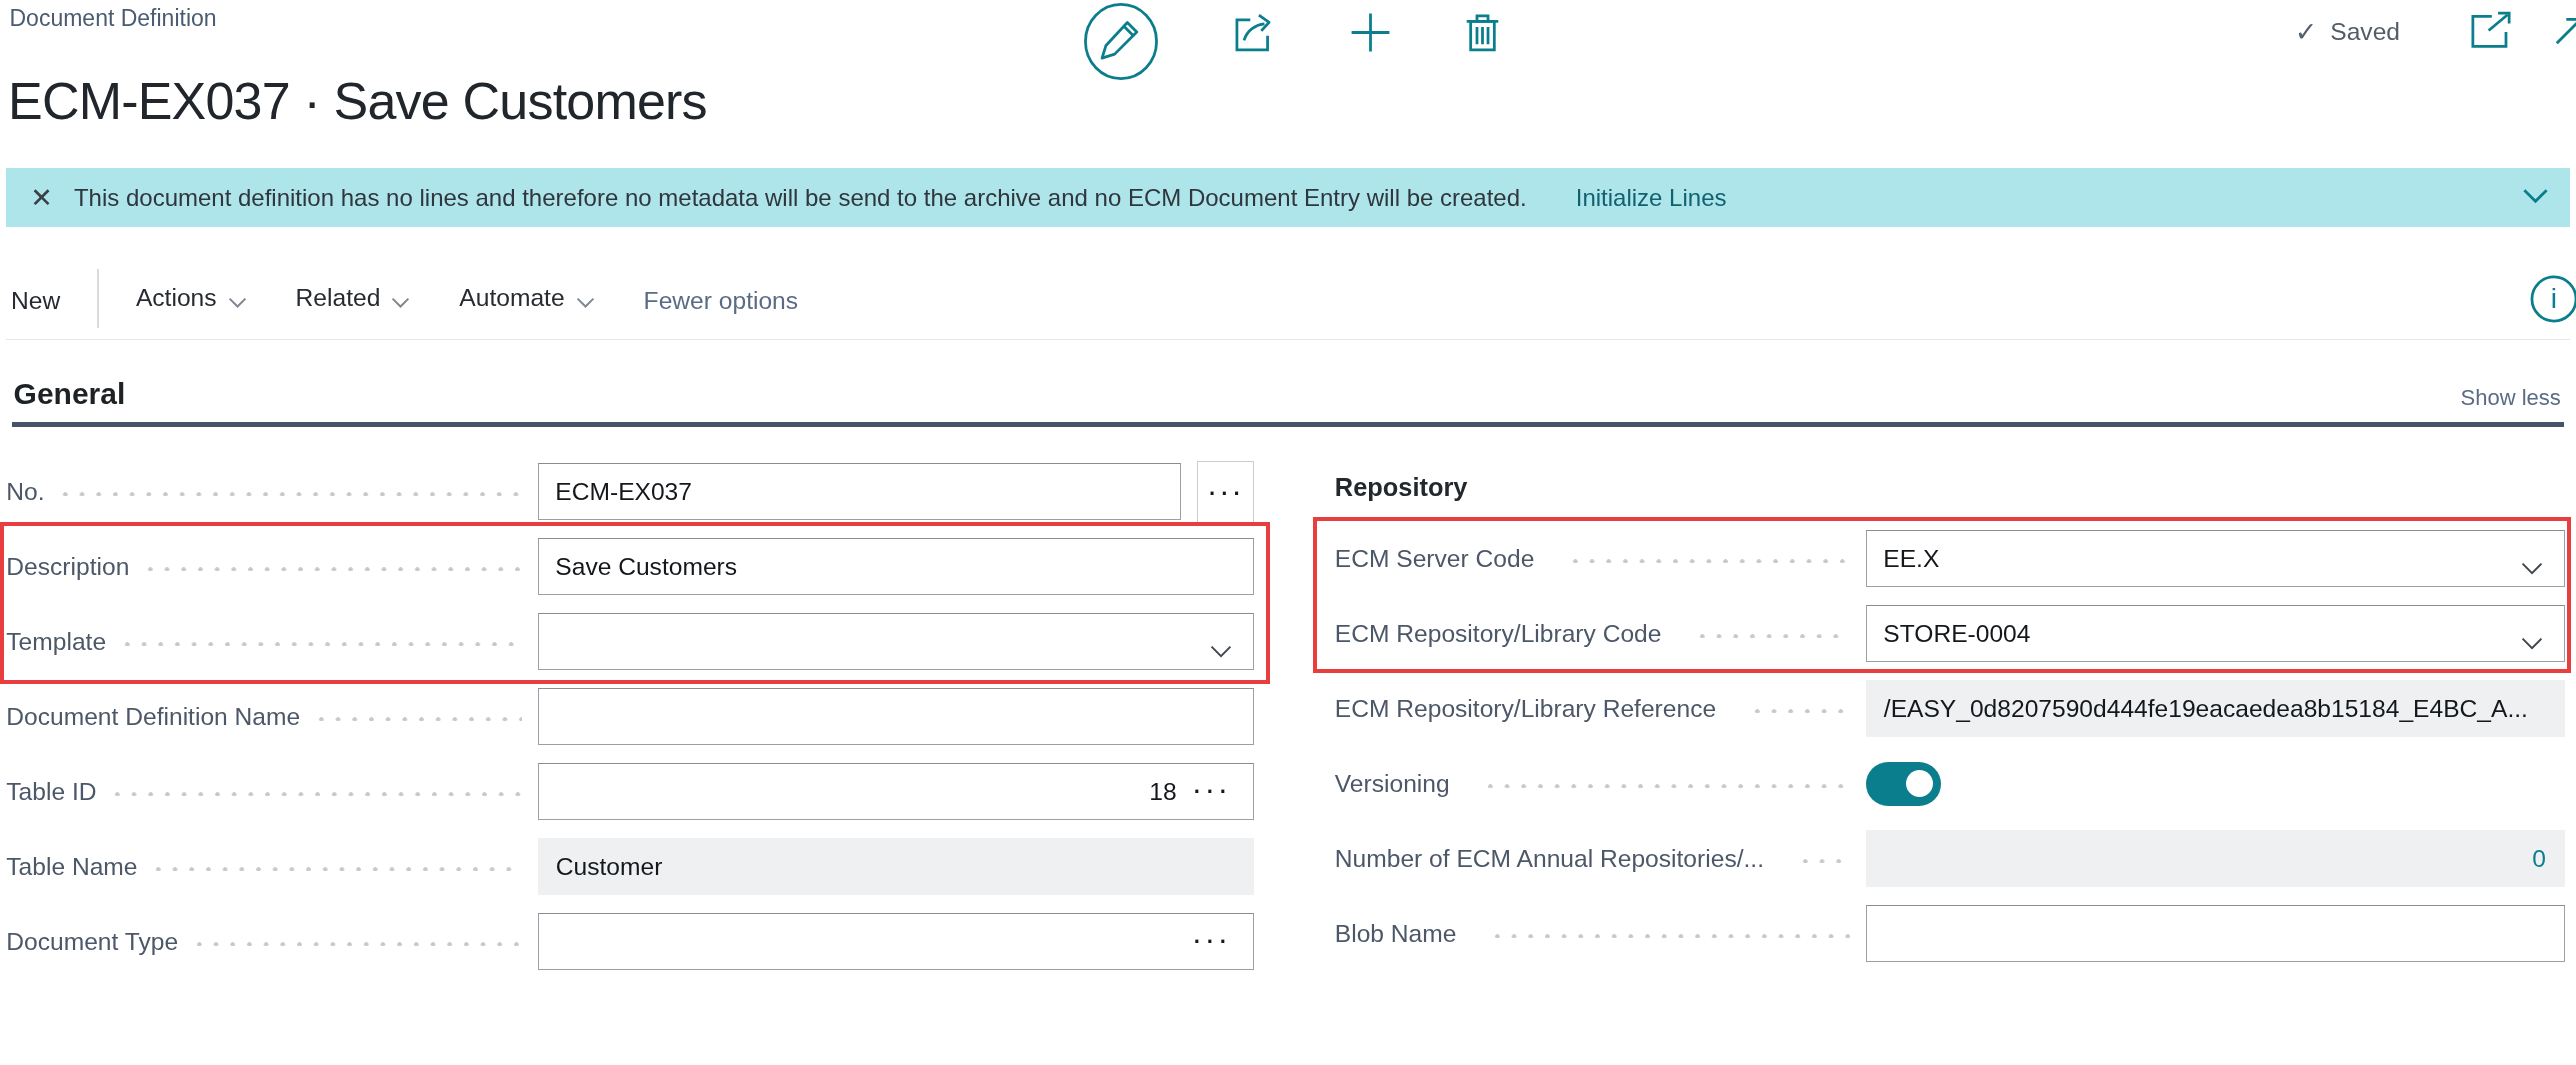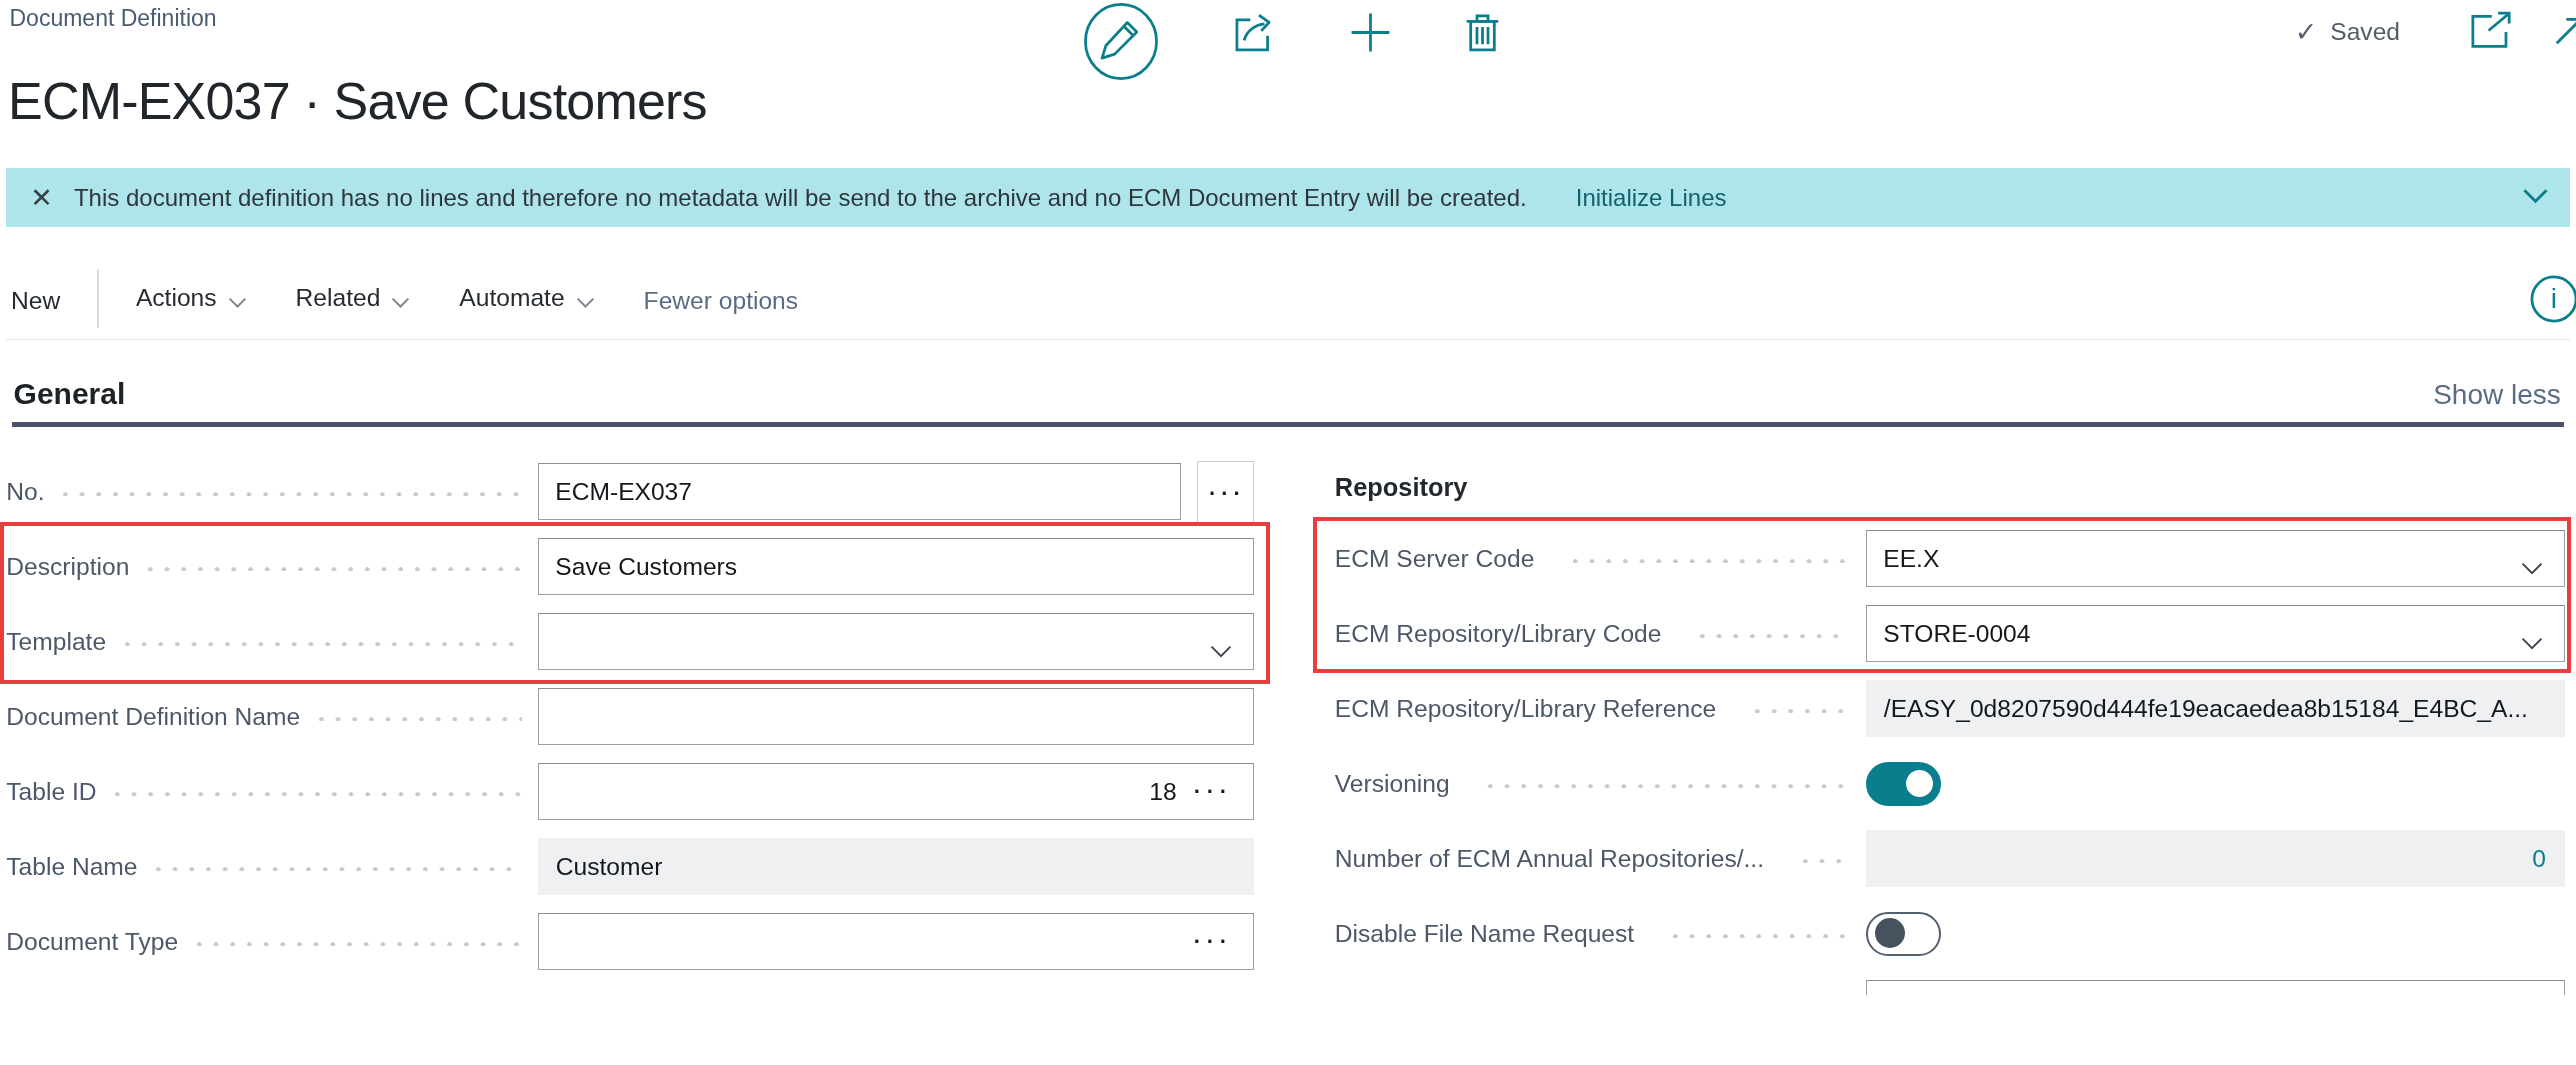--- a/index.html
+++ b/index.html
@@ -35,21 +35,21 @@
   .ab-item { font-size:24.6px; color:#262b31; display:flex; align-items:center; cursor:pointer; }
   .ab-divider { width:1.6px; height:59px; background:#d8dadd; margin:0 37px; align-self:flex-end; position:relative; top:12.7px; }
   .ab-menu { margin-right:49px; }
   .ab-chev { margin-left:11px; margin-top:6.3px; }
   .ab-fewer { color:#5a6b84; }
   .info-icon { position:absolute; right:-12.7px; bottom:11px; }
 
   
   .section-head { margin:0 12px; height:87px; border-bottom:5.6px solid #47536a; display:flex; align-items:flex-end; justify-content:space-between; padding:0 3.2px 11px 1.6px; }
   .section-title { font-size:30px; font-weight:700; color:#1d2226; }
-  .show-less { font-size:28px; color:#5a6b84; cursor:pointer; }
+  .show-less { font-size:22px; color:#5a6b84; cursor:pointer; }
 
   
   .form { position:relative; margin:0 6.3px; padding-top:27px; display:grid; grid-template-columns:1260px 1254px; column-gap:51px; align-content:start; }
   .col { display:block; }
   .row { height:75px; display:flex; align-items:center; }
   .group-head { height:67px; display:flex; align-items:center; font-size:25.4px; font-weight:700; color:#22282e; padding-left:17.5px; }
   .label-wrap { width:532px; flex:0 0 532px; display:flex; align-items:center; }
   .col-right .label-wrap { width:549px; flex:0 0 549px; padding-left:17.5px;gap:20px; }
   .f-label { font-size:24.6px; color:#4c5768; white-space:nowrap; flex-shrink:0; }
   .leader { flex:1; height:4.8px; margin:4.8px 16px 0 12.7px;
@@ -343,31 +343,20 @@
       <div class="row">
         <div class="label-wrap">
             <span class="f-label">Number of ECM Annual Repositories/...</span>
             <span class="leader"></span>
           </div>
         <div class="field">
             <div class="readonly num">0</div>
           </div>
       </div>
 
-      <div class="row">
-        <div class="label-wrap">
-            <span class="f-label">Disable File Name Request</span>
-            <span class="leader"></span>
-          </div>
-        <div class="field">
-          <div class="toggle off">
-              <div class="knob"></div>
-            </div>
-        </div>
-      </div>
 
       <div class="row">
         <div class="label-wrap">
             <span class="f-label">Blob Name</span>
             <span class="leader"></span>
           </div>
         <div class="field">
             <div class="input">
               <span></span>
             </div>

